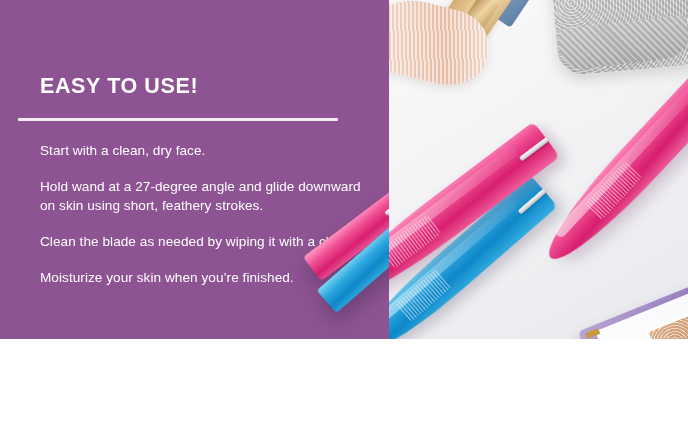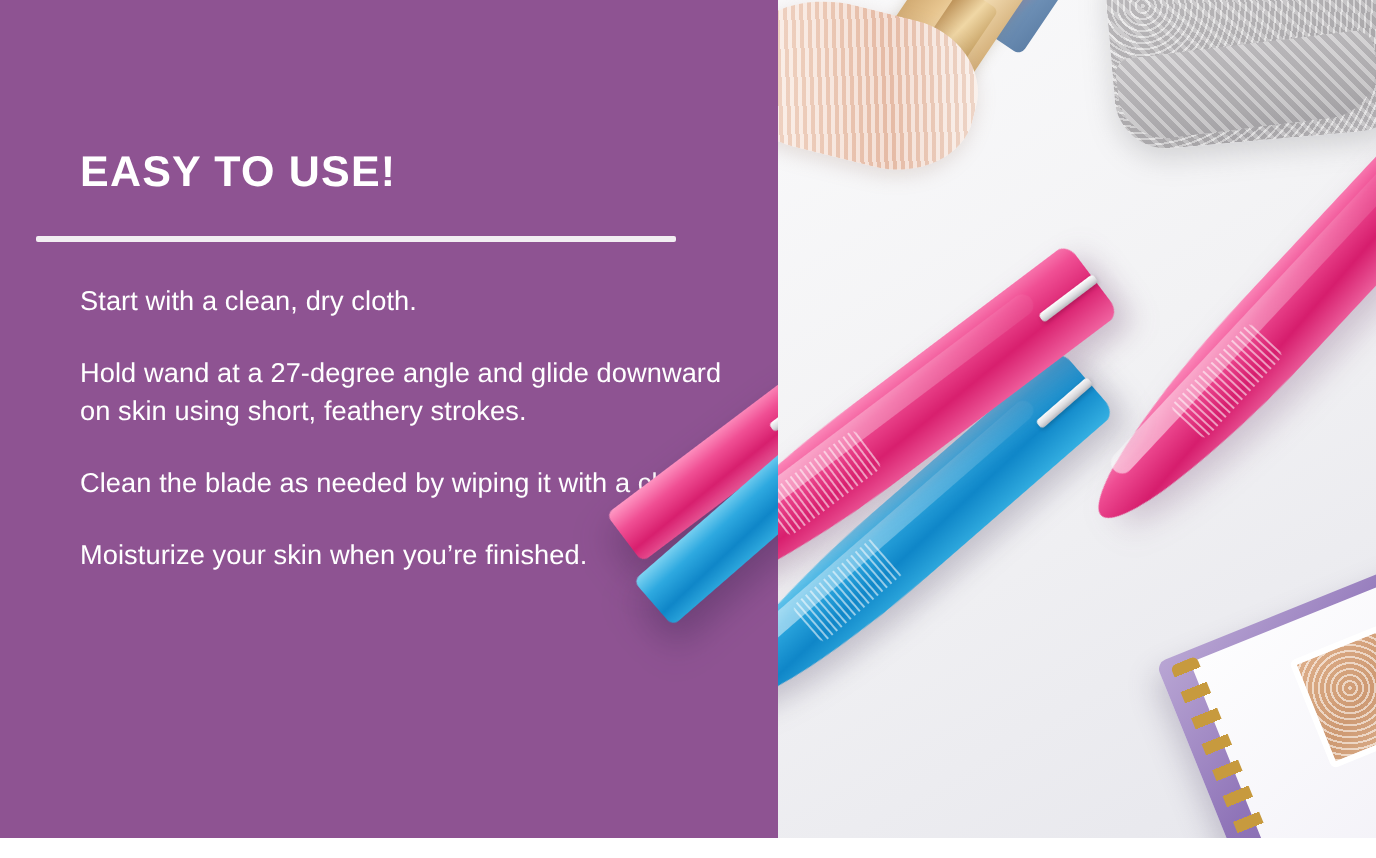--- a/index.html
+++ b/index.html
@@ -7,21 +7,21 @@
     margin: 0;
     padding: 0;
     background: #ffffff;
   }
   body {
     font-family: "Liberation Sans", sans-serif;
   }
   #banner {
     position: relative;
     width: 688px;
-    height: 419px;
+    height: 339px;
     overflow: hidden;
     background: #e4e4e9;
   }
 
   
   .photo {
     position: absolute;
     left: 389px;
     top: 0;
     width: 299px;
@@ -346,21 +346,21 @@
       <div class="palette-spiral"></div>
     </div>
   </div>
 
   <div class="panel">
     <h1 class="panel-title">EASY TO USE!</h1>
 
     <div class="divider"></div>
 
     <div class="steps">
-      <p class="step">Start with a clean, dry cloth.</p>
+      <p class="step">Start with a clean, dry face.</p>
       <p class="step">Hold wand at a 27-degree angle and glide downward on skin using short, feathery strokes.</p>
       <p class="step">Clean the blade as needed by wiping it with a cloth.</p>
       <p class="step">Moisturize your skin when you’re finished.</p>
     </div>
   </div>
 
   <div class="overlap-layer">
     <div class="tip" id="tip-pink">
       <div class="body"></div>
       <div class="edge"></div>

